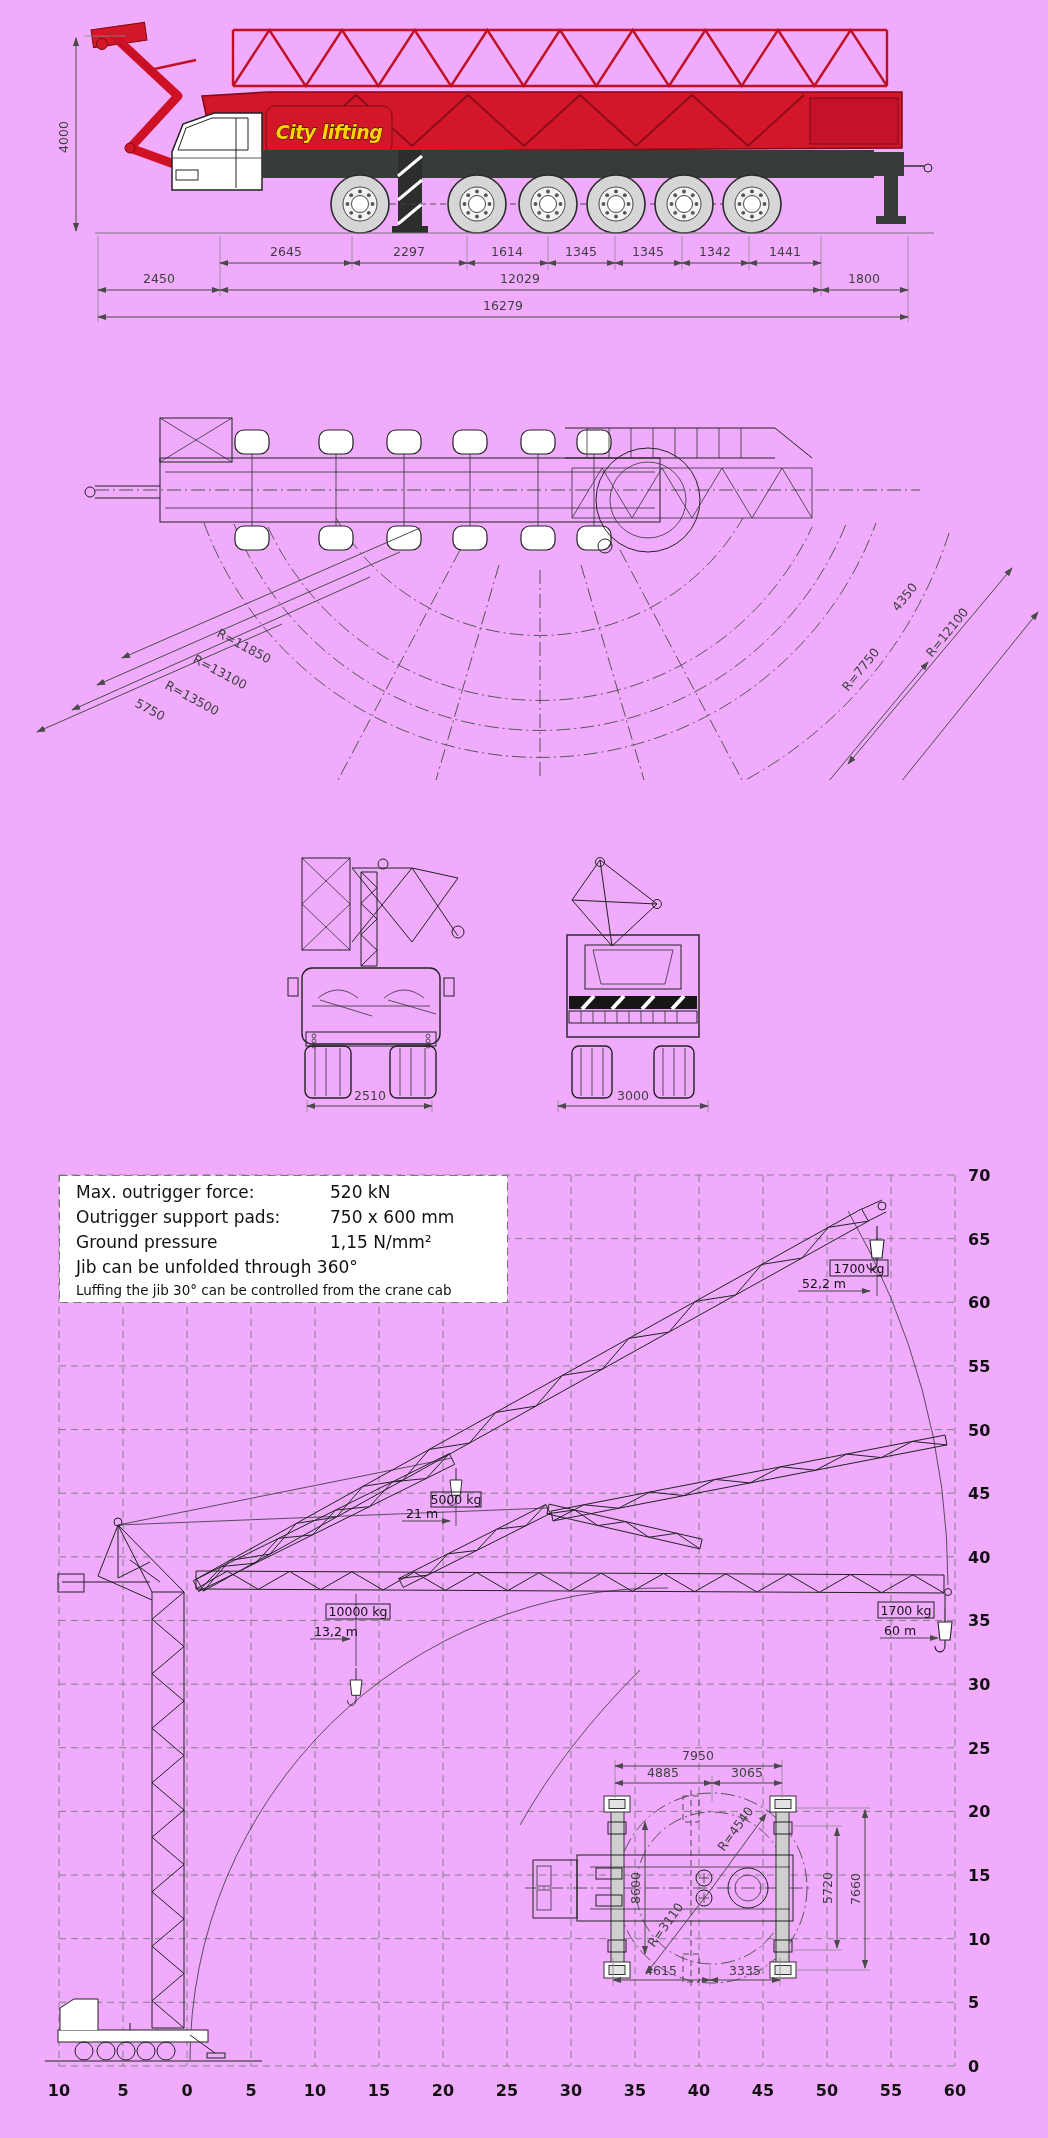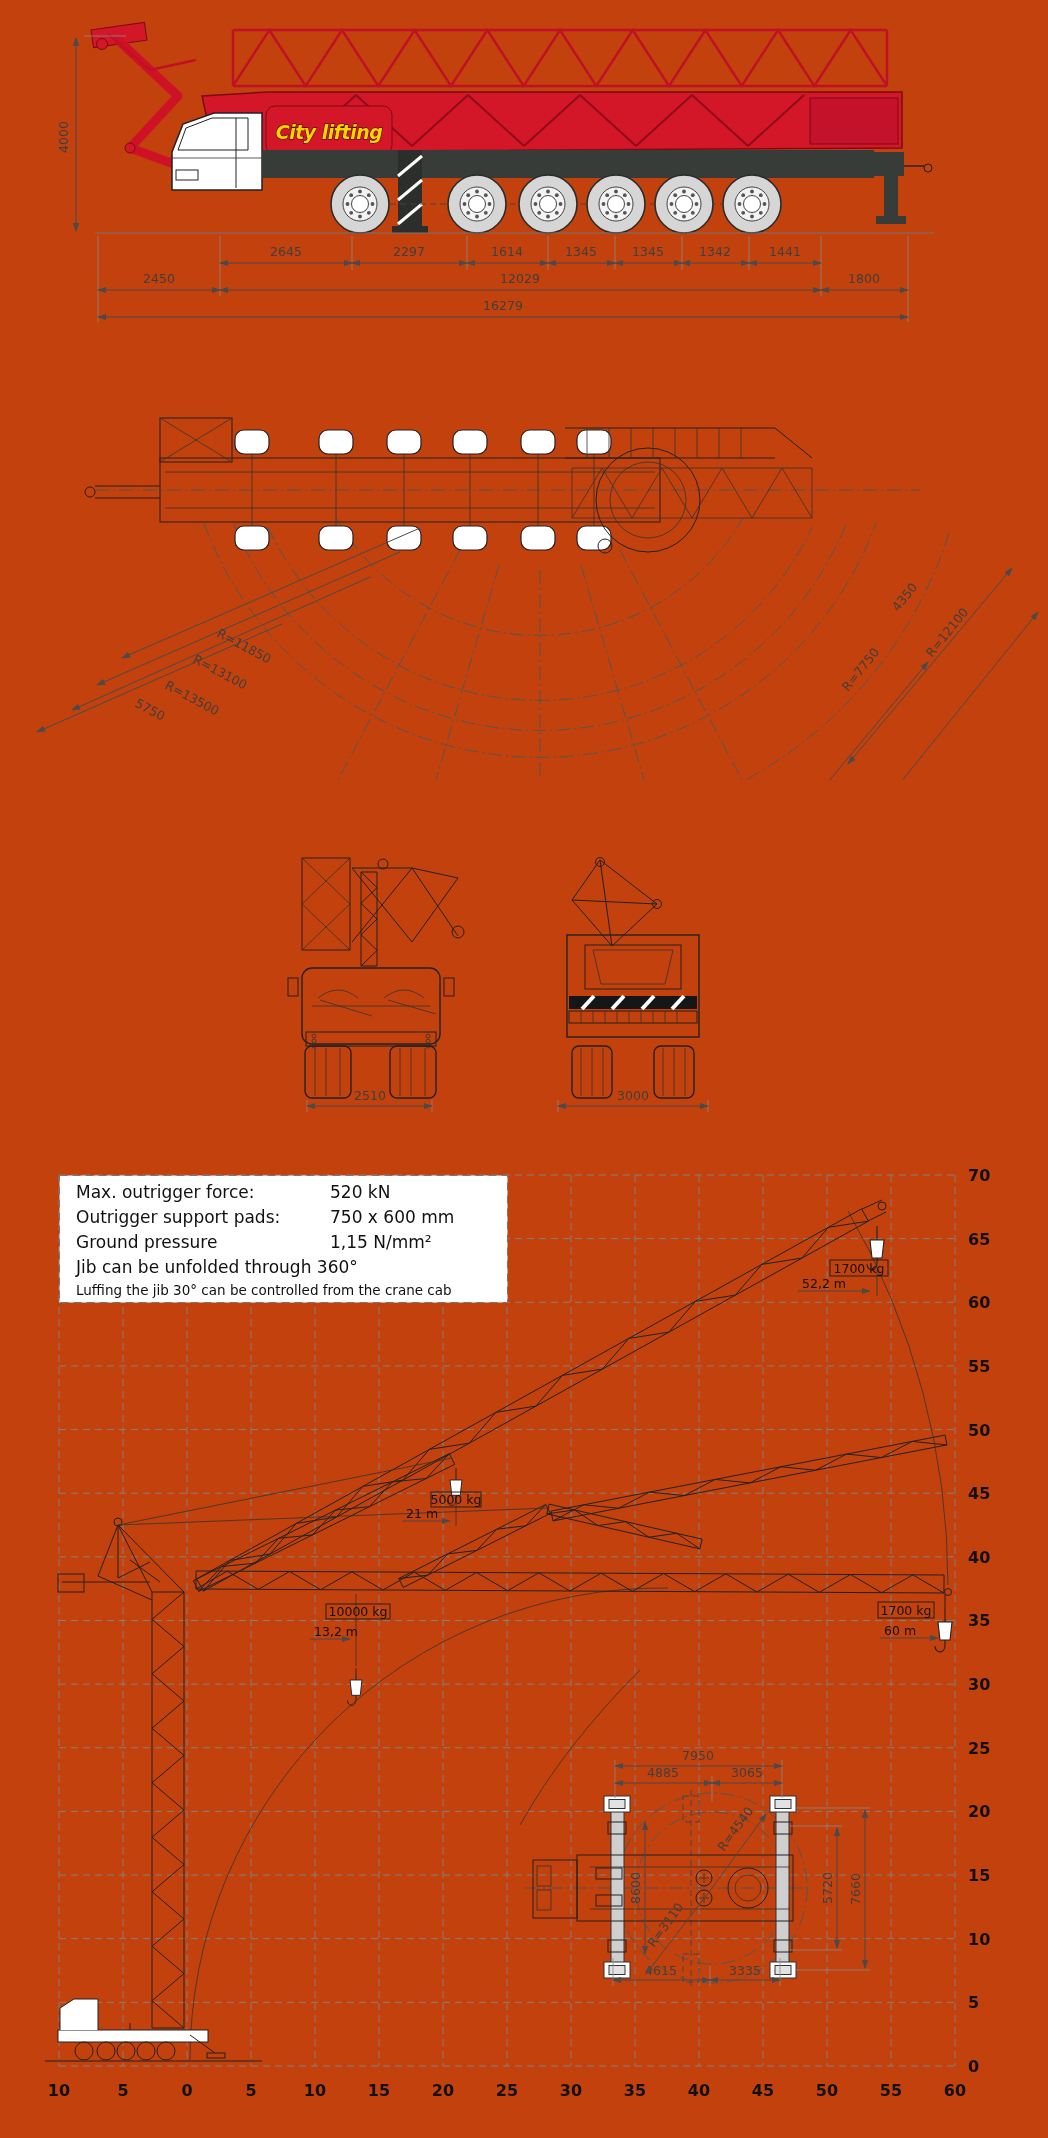--- a/index.html
+++ b/index.html
@@ -1,16 +1,16 @@
 <!DOCTYPE html>
 <html><head>
 <meta charset="utf-8">
 <style>
   html,body{margin:0;padding:0;background:#fff;}
-  .page{position:relative;width:1048px;height:2138px;background:#c2410c;
+  .page{position:relative;width:1048px;height:2138px;background:#f0abfc;
         font-family:"DejaVu Sans",sans-serif;overflow:hidden;}
   .layer{position:absolute;left:0;}
   
   .ln{stroke:#222;stroke-width:1;fill:none}
   .ln2{stroke:#222;stroke-width:1.4;fill:none}
   .thin{stroke:#333;stroke-width:.8;fill:none}
   .red{stroke:#c01025;stroke-width:2.4;fill:none}
   .redthick{stroke:#cf1126;stroke-width:9;fill:none;stroke-linecap:round;stroke-linejoin:round}
   .dim{stroke:#4a4a4a;stroke-width:1;fill:none}
   .ext{stroke:#8a8a8a;stroke-width:.8;fill:none}

